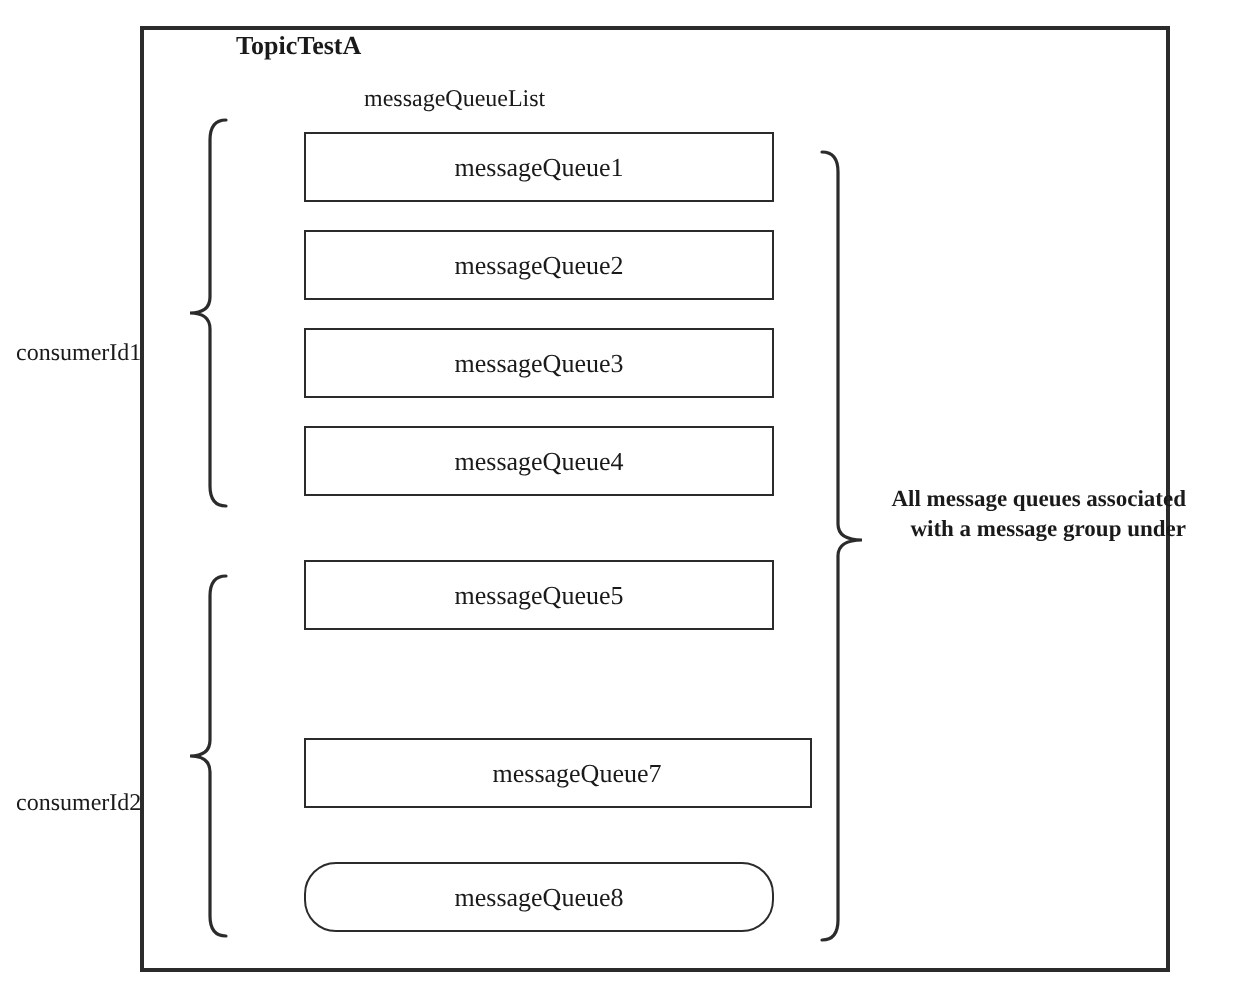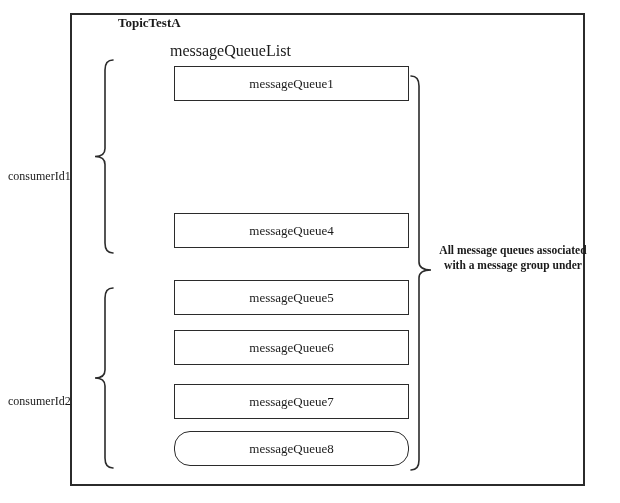--- a/index.html
+++ b/index.html
@@ -28,45 +28,44 @@
   .topic-title {
     position: absolute;
     left: 118px;
     top: 15px;
     font-size: 13px;
     font-weight: bold;
     white-space: nowrap;
   }
   .queue-list-label {
     position: absolute;
-    left: 170px;
+    left: 182px;
     top: 42px;
-    font-size: 16px;
+    font-size: 12px;
     white-space: nowrap;
   }
   .queue-box {
     position: absolute;
     left: 152px;
     width: 233px;
     height: 33px;
     border: 1.5px solid #2b2b2b;
     background: #ffffff;
     display: flex;
     align-items: center;
     justify-content: center;
     font-size: 13px;
-    margin-left: 22px;
   }
   .q1 { top: 66px; }
   .q2 { top: 115px; }
   .q3 { top: 164px; }
   .q4 { top: 213px; text-align: right; }
   .q5 { top: 280px; }
   .q6 { top: 330px; }
-  .q7 { top: 384px; }
+  .q7 { top: 369px; padding-left: 19px; }
   .q8 { top: 431px; border-radius: 16px; }
   .consumer-label {
     position: absolute;
     left: 8px;
     width: 64px;
     font-size: 12px;
     white-space: nowrap;
     margin-top: 27px;
   }
   .c1 { top: 142px; }
@@ -77,39 +76,40 @@
   .brace-left-1 { left: 92px; top: 58px; }
   .brace-left-2 { left: 92px; top: 286px; }
   .brace-right  { left: 404px; top: 74px; }
   .annotation {
     position: absolute;
     left: 433px;
     top: 243px;
     width: 160px;
     font-size: 11.5px;
     font-weight: bold;
-    text-align: center;
+    text-align: right;
     line-height: 15px;
   }
 </style>
 </head>
 <body>
 
 <div class="canvas">
 
   <div class="topic-box"></div>
 
   <div class="topic-title">TopicTestA</div>
 
   <div class="queue-list-label">messageQueueList</div>
 
   <div class="queue-box q1">messageQueue1</div>
+  <div class="queue-box q2">messageQueue2</div>
+  <div class="queue-box q3">messageQueue3</div>
   <div class="queue-box q4">messageQueue4</div>
   <div class="queue-box q5">messageQueue5</div>
-  <div class="queue-box q6">messageQueue6</div>
   <div class="queue-box q7">messageQueue7</div>
   <div class="queue-box q8">messageQueue8</div>
 
   <div class="consumer-label c1">consumerId1</div>
   <div class="consumer-label c2">consumerId2</div>
 
   <svg class="brace brace-left-1" width="26" height="197" viewBox="0 0 26 197">
     <path d="M 21 2 Q 13 2, 13 12 L 13 90.5 Q 13 98.5, 3 98.5 Q 13 98.5, 13 106.5 L 13 185 Q 13 195, 21 195" fill="none" stroke="#2b2b2b" stroke-width="1.6" stroke-linecap="round"></path>
   </svg>
 

